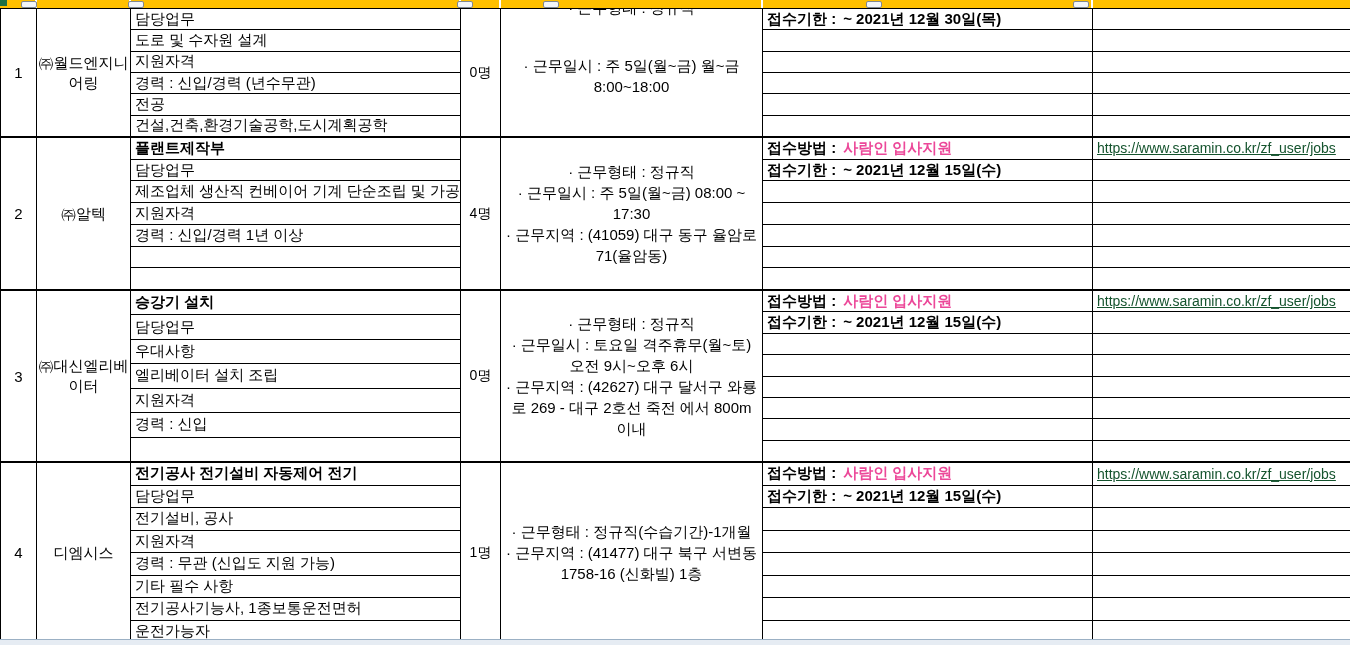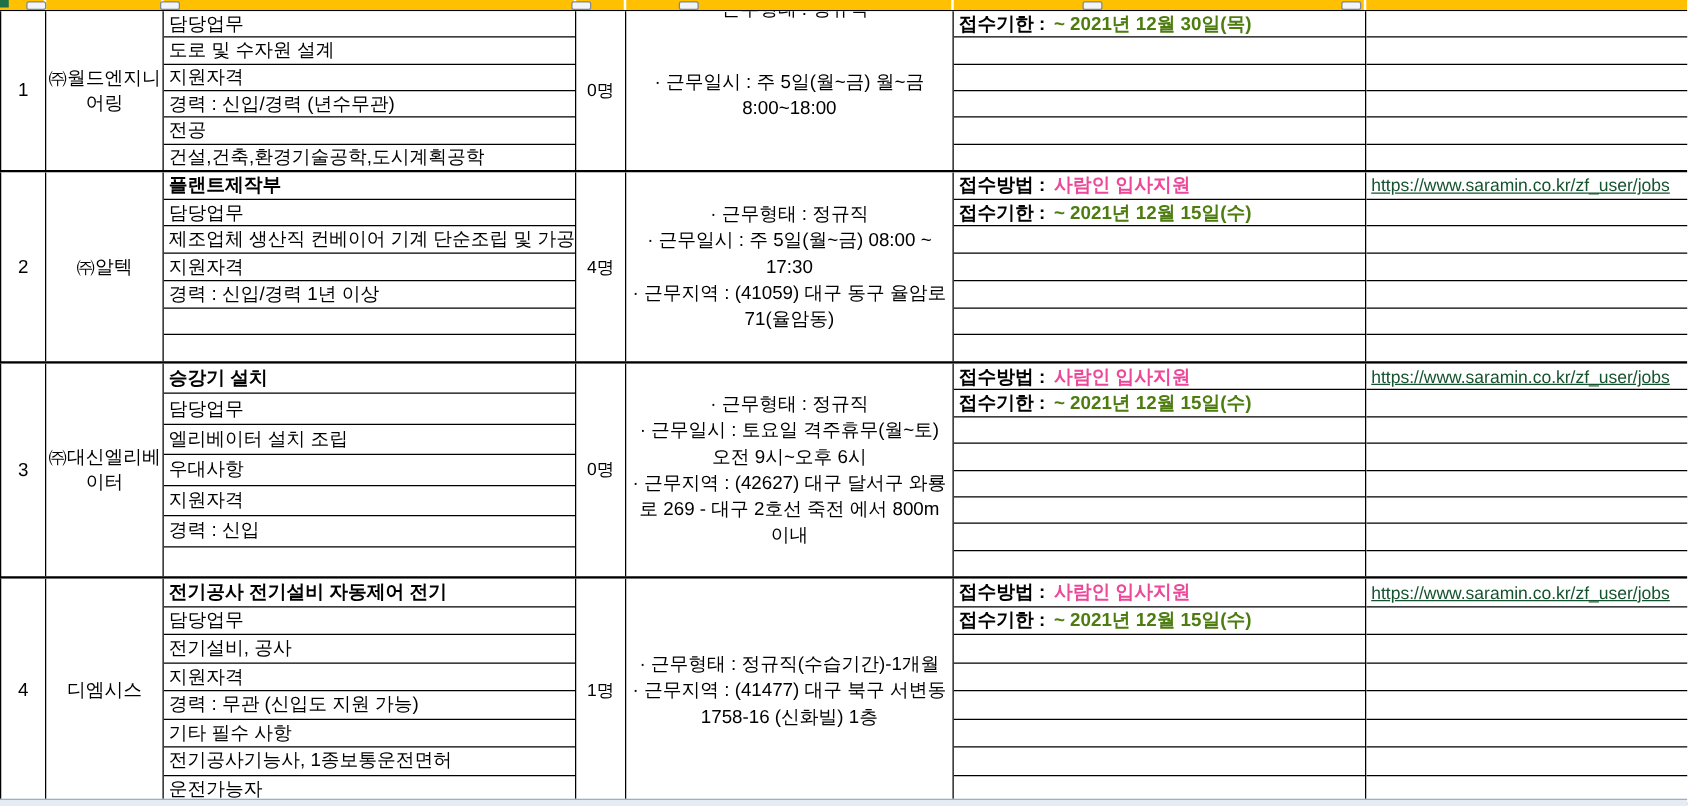--- a/index.html
+++ b/index.html
@@ -28,21 +28,21 @@
   .sub:last-child{border-bottom:none;}
   .b{font-weight:bold;}
   .conds{display:flex;flex-direction:column;justify-content:center;align-items:center;
          text-align:center;font-size:15px;line-height:21px;padding:0 4px;}
   .conds .cline{width:100%;}
   .top-clip{justify-content:flex-start;gap:37px;}
   .top-clip > .cline:first-child{margin-top:-12px;}
   .lab{font-weight:bold;font-size:15px;}
   .val{font-weight:bold;font-size:15px;margin-left:7px;white-space:pre;}
   .blue{color:#ec4899;}
-  .red{color:#4d7c0f;}
+  .red{color:#000000;}
   .link{color:#14532d;text-decoration:underline;font-size:14px;white-space:nowrap;cursor:pointer;}
   
   .bottomstrip{position:absolute;left:0;top:639px;width:1350px;height:6px;background:#E6ECF3;
                border-top:1px solid #9BB0C4;box-sizing:border-box;z-index:5;}
 </style>
 </head>
 <body>
 
 <div class="sheet">
 
@@ -146,22 +146,22 @@
         <div class="sub"></div>
       </div>
     </div>
 
     <div class="record r3">
       <div class="cell vcenter numcell">3</div>
       <div class="cell vcenter compcell">㈜대신엘리베이터</div>
       <div class="cell subrows">
         <div class="sub b">승강기 설치</div>
         <div class="sub">담당업무</div>
+        <div class="sub">우대사항</div>
         <div class="sub">엘리베이터 설치 조립</div>
-        <div class="sub">우대사항</div>
         <div class="sub">지원자격</div>
         <div class="sub">경력 : 신입</div>
         <div class="sub"></div>
       </div>
       <div class="cell vcenter cntcell">0명</div>
       <div class="cell conds">
         <div class="cline">·  근무형태 : 정규직</div>
         <div class="cline">·  근무일시 : 토요일 격주휴무(월~토) 오전 9시~오후 6시</div>
         <div class="cline">·  근무지역 : (42627) 대구 달서구 와룡로 269 - 대구 2호선 죽전 에서 800m 이내</div>
       </div>

